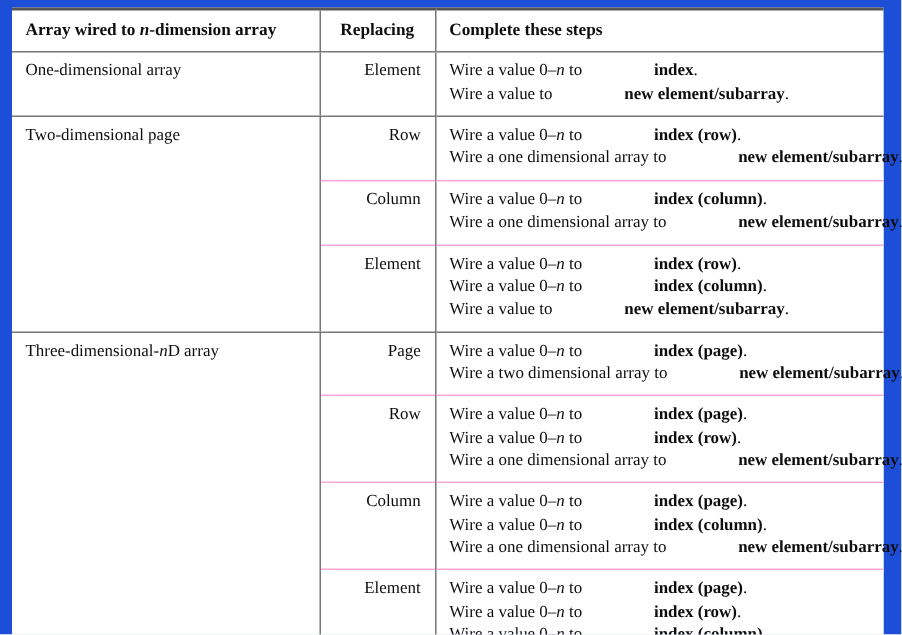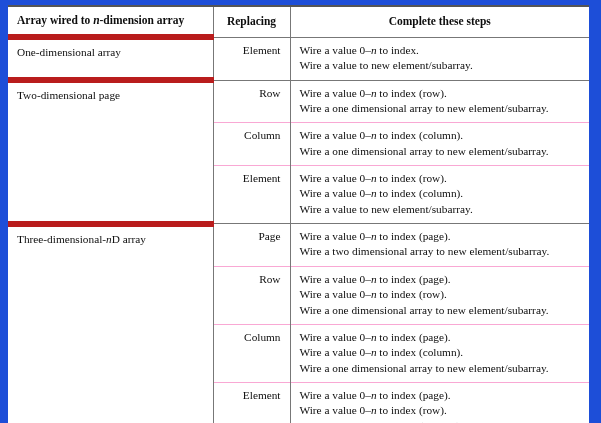--- a/index.html
+++ b/index.html
@@ -46,21 +46,21 @@
     border-bottom: 1px solid #777777;
     padding: 6px 9px 7px 9px;
     font-weight: bold;
     font-size: 11.5px;
     line-height: 1.25;
     vertical-align: middle;
   }
 
   th.h-dim   { text-align: left; }
   th.h-repl  { text-align: center; border-left: 1px solid #777777; margin-left: 20px; }
-  th.h-steps { text-align: center; border-left: 1px solid #777777; }
+  th.h-steps { text-align: left; border-left: 1px solid #777777; }
 
   table.spec td {
     padding: 5px 9px 6px 9px;
     font-size: 11.3px;
     line-height: 1.36;
     vertical-align: top;
     background: #ffffff;
   }
 
   
@@ -83,37 +83,37 @@
   }
 
   
   tr.subrow > td.repl,
   tr.subrow > td.steps {
     border-top: 1px solid #f9a8d4;
   }
 
   
   tr.group-start > td.dim {
-    border-top: 6px solid #b91c1c;
+    border-top: 1px solid #b91c1c;
   }
   tr.group-start > td.repl,
   tr.group-start > td.steps {
     border-top: 1px solid #777777;
   }
 
   tbody tr.last-row > td {
     border-bottom: 2px solid #555555;
   }
 
   .steps-line {
     display: block;
     white-space: nowrap;
   }
 
-  .bold { font-weight: normal; }
+  .bold { font-weight: bold; margin-left: 45px; }
   .ital { font-style: italic; }
 
   .dim-label { white-space: nowrap; }
 </style>
 </head>
 <body>
 
 <div class="page">
   <div class="table-wrap">
     <table class="spec">

